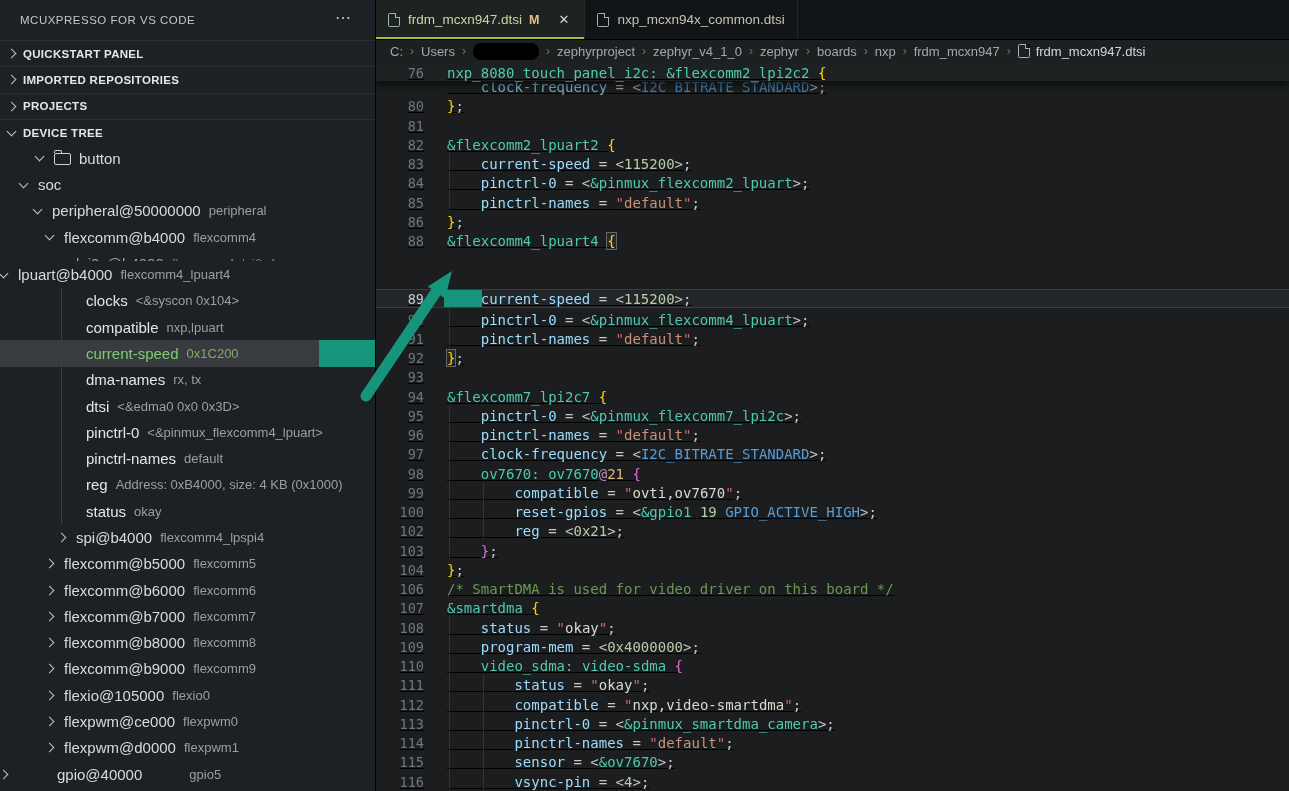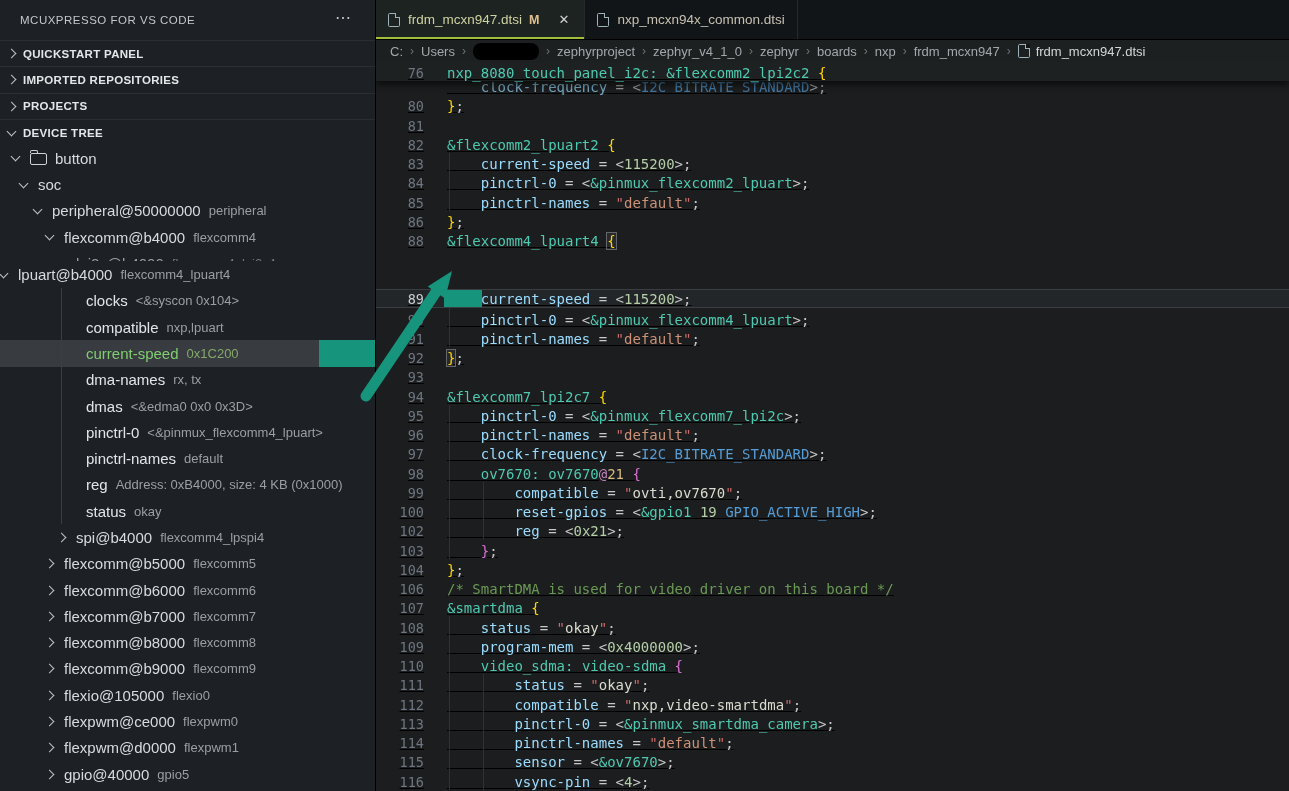--- a/index.html
+++ b/index.html
@@ -101,21 +101,21 @@
       <div class="section">
         <span class="chev right"></span>
         <span>PROJECTS</span>
       </div>
       <div class="section">
         <span class="chev down"></span>
         <span>DEVICE TREE</span>
       </div>
     </div>
   <div class="tree" id="sb-tree">
-      <div class="trow" style="padding-left: 12px;">
+      <div class="trow" style="padding-left: 12px; margin-left: 24px;">
         <span class="chev down" style="margin-right: 11px;"></span>
         <span class="folder-icon"></span>
         <span class="">button</span>
       </div>
       <div class="trow" style="padding-left: 20px;">
         <span class="chev down" style="margin-right: 11px;"></span>
         <span class="">soc</span>
       </div>
       <div class="trow" style="padding-left: 34px;">
         <span class="chev down" style="margin-right: 11px;"></span>
@@ -150,21 +150,21 @@
       <div class="trow sel" style="padding-left: 86px;">
         <span class="prop-name">current-speed</span>
         <span class="desc">0x1C200</span>
         <span class="sb-block"></span>
       </div>
       <div class="trow" style="padding-left: 86px;">
         <span class="prop-name">dma-names</span>
         <span class="desc">rx, tx</span>
       </div>
       <div class="trow" style="padding-left: 86px;">
-        <span class="prop-name">dmas</span>
+        <span class="prop-name">dtsi</span>
         <span class="desc">&lt;&amp;edma0 0x0 0x3D&gt;</span>
       </div>
       <div class="trow" style="padding-left: 86px;">
         <span class="prop-name">pinctrl-0</span>
         <span class="desc">&lt;&amp;pinmux_flexcomm4_lpuart&gt;</span>
       </div>
       <div class="trow" style="padding-left: 86px;">
         <span class="prop-name">pinctrl-names</span>
         <span class="desc">default</span>
       </div>
@@ -214,21 +214,21 @@
       <div class="trow" style="padding-left: 46px;">
         <span class="chev right" style="margin-right: 11px;"></span>
         <span class="">flexpwm@ce000</span>
         <span class="desc">flexpwm0</span>
       </div>
       <div class="trow" style="padding-left: 46px;">
         <span class="chev right" style="margin-right: 11px;"></span>
         <span class="">flexpwm@d0000</span>
         <span class="desc">flexpwm1</span>
       </div>
-      <div class="trow" style="padding-left: 46px;">
+      <div class="trow" style=" gap: 39px;">
         <span class="chev right" style="margin-right: 11px;"></span>
         <span class="">gpio@40000</span>
         <span class="desc">gpio5</span>
       </div>
       <div class="tree-guide" style="top: 143px; height: 236px;"></div>
     </div>
 </div>
 
 <div class="main">
   <div class="tabbar">

